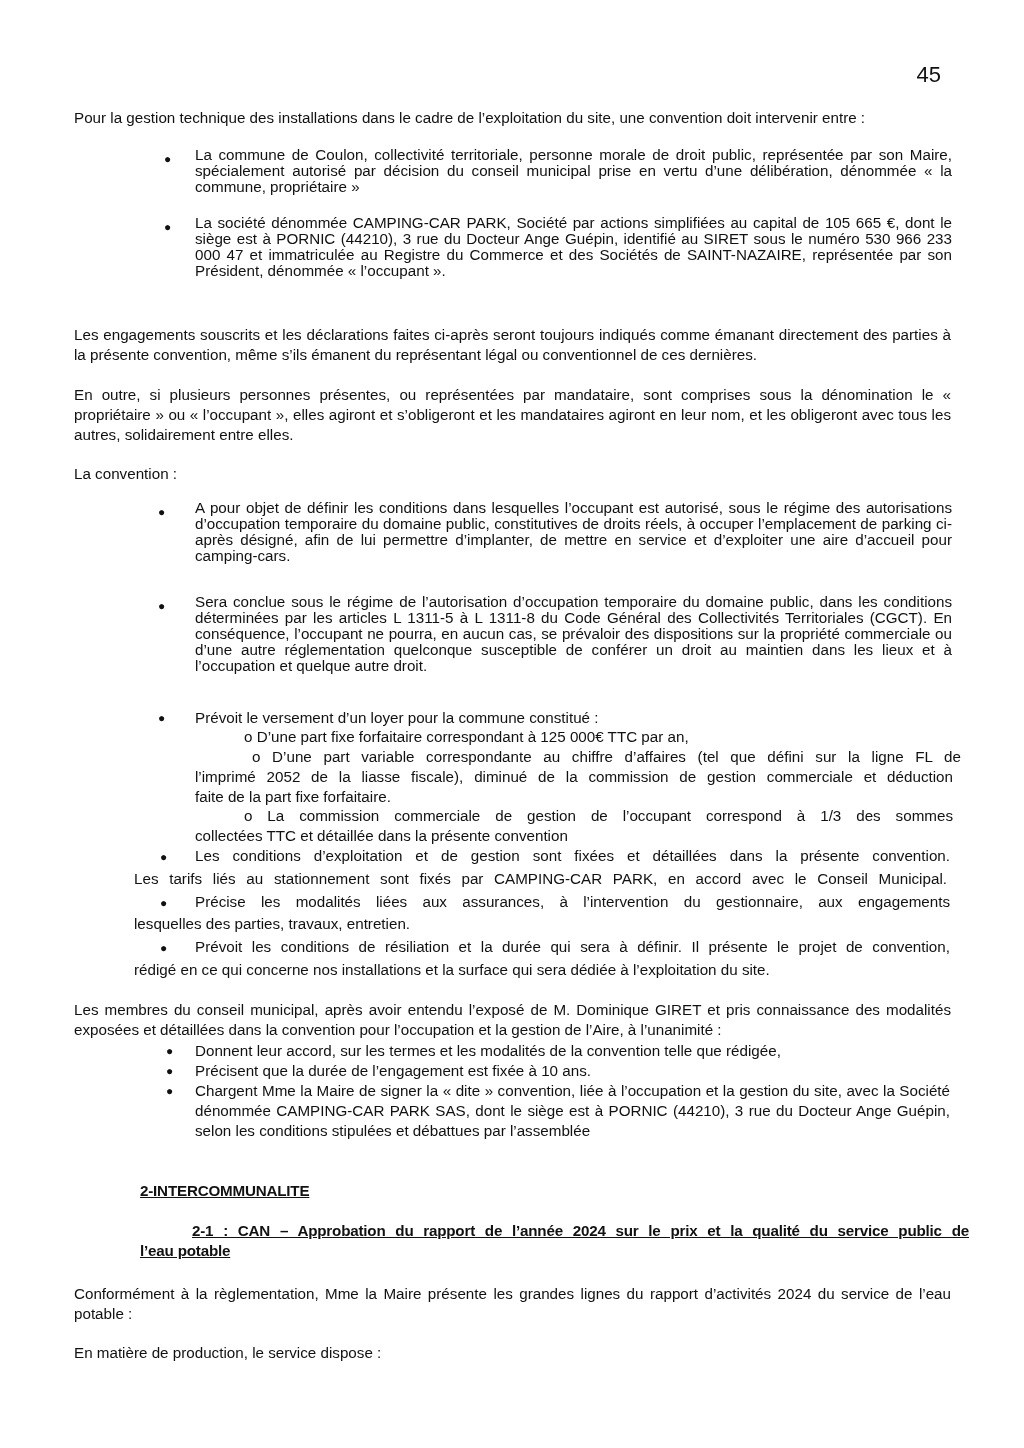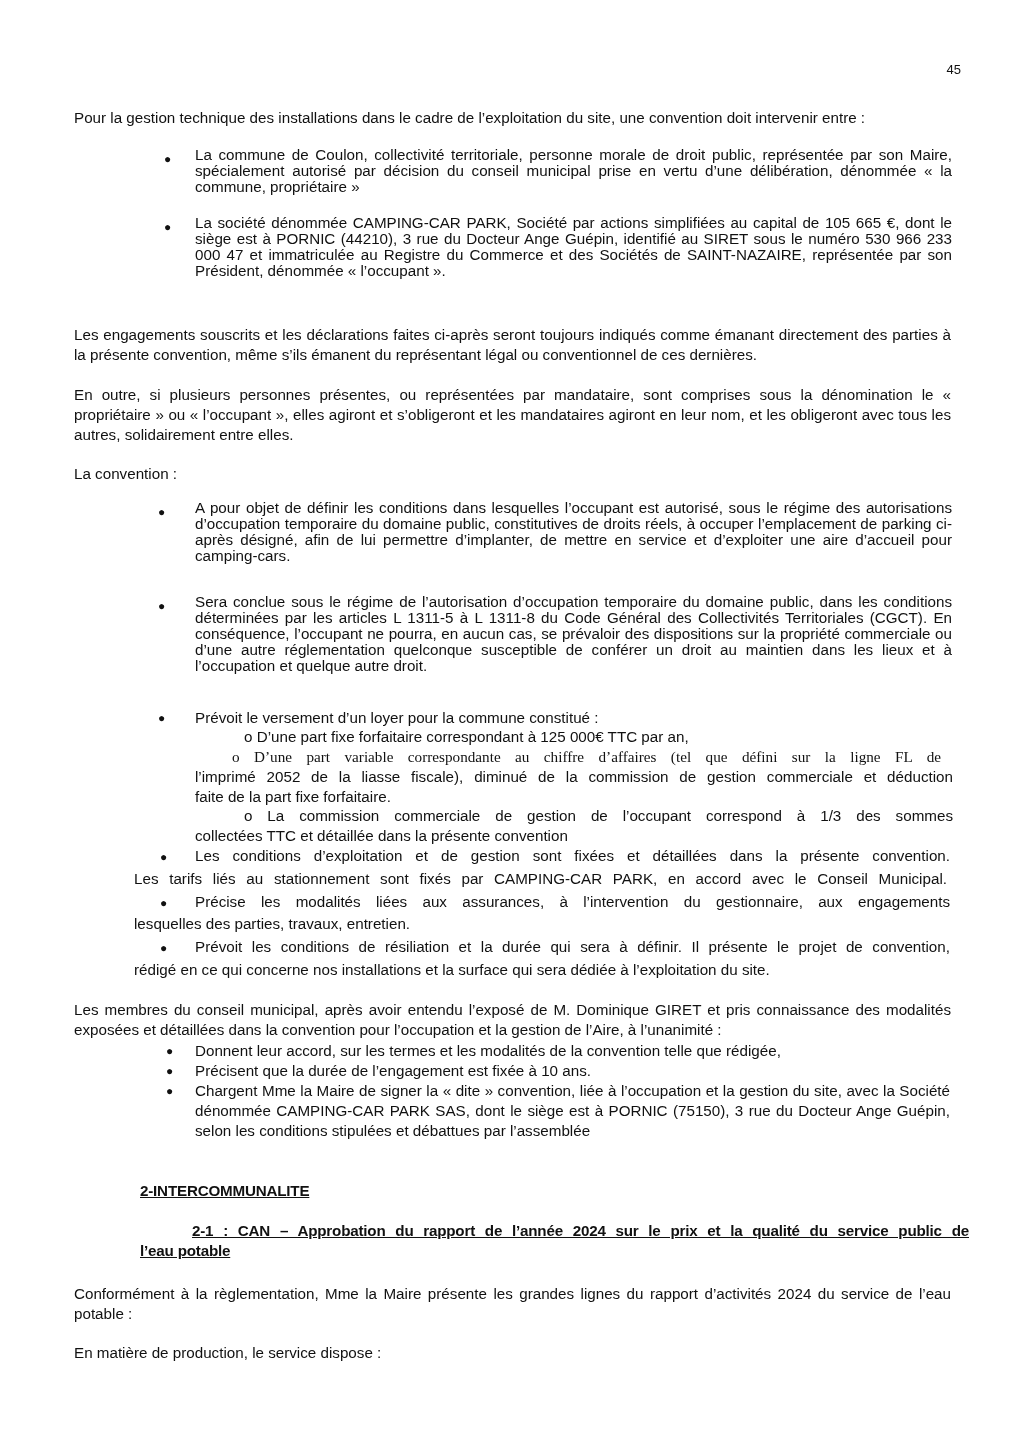--- a/index.html
+++ b/index.html
@@ -1,21 +1,21 @@
 <!DOCTYPE html>
 <html><head>
   <meta charset="utf-8">
   <style>
     html, body { margin: 0; padding: 0; background: #ffffff; }
     body {
       width: 1024px; height: 1448px; position: relative; overflow: hidden;
       font-family: "Liberation Sans", sans-serif; color: #111111;
       font-size: 15.2px;
     }
-    .page-number { position: absolute; top: 62px; right: 63px; font-size: 13px; }
+    .page-number { position: absolute; top: 62px; right: 83px; font-size: 22px; }
     .p { position: absolute; left: 74px; width: 877px; line-height: 20px; text-align: justify; }
     .bl { position: absolute; width: 757px; line-height: 16px; text-align: justify; }
     .bullet { position: absolute; font-size: 12px; }
     .line { position: absolute; line-height: 20px; white-space: nowrap; }
     .h { position: absolute; font-weight: bold; text-decoration: underline; letter-spacing: -0.2px; margin-left: 18px; }
     .justify-last { text-align-last: justify; }
   </style>
 </head>
 <body>
 
@@ -37,21 +37,21 @@
 
   <span class="bullet" style="left:158px; top:505px;">●</span>
   <div class="bl" style="left:195px; top:500px;">A pour objet de définir les conditions dans lesquelles l’occupant est autorisé, sous le régime des autorisations d’occupation temporaire du domaine public, constitutives de droits réels, à occuper l’emplacement de parking ci-après désigné, afin de lui permettre d’implanter, de mettre en service et d’exploiter une aire d’accueil pour camping-cars.</div>
 
   <span class="bullet" style="left:158px; top:599px;">●</span>
   <div class="bl" style="left:195px; top:594px;">Sera conclue sous le régime de l’autorisation d’occupation temporaire du domaine public, dans les conditions déterminées par les articles L 1311-5 à L 1311-8 du Code Général des Collectivités Territoriales (CGCT). En conséquence, l’occupant ne pourra, en aucun cas, se prévaloir des dispositions sur la propriété commerciale ou d’une autre réglementation quelconque susceptible de conférer un droit au maintien dans les lieux et à l’occupation et quelque autre droit.</div>
 
   <span class="bullet" style="left:158px; top:711px;">●</span>
   <div class="line" style="left:195px; top:708px;">Prévoit le versement d’un loyer pour la commune constitué :</div>
   <div class="line" style="left:244px; top:727px;">o D’une part fixe forfaitaire correspondant à 125 000€ TTC par an,</div>
-  <div class="line justify-last" style="left:232px; top:747px; width:709px; white-space:normal;font-family:Liberation Serif, serif;">o D’une part variable correspondante au chiffre d’affaires (tel que défini sur la ligne FL de</div>
+  <div class="line justify-last" style="left:252px; top:747px; width:709px; white-space:normal;">o D’une part variable correspondante au chiffre d’affaires (tel que défini sur la ligne FL de</div>
   <div class="line justify-last" style="left:195px; top:767px; width:758px; white-space:normal;">l’imprimé 2052 de la liasse fiscale), diminué de la commission de gestion commerciale et déduction</div>
   <div class="line" style="left:195px; top:787px;">faite de la part fixe forfaitaire.</div>
   <div class="line justify-last" style="left:244px; top:806px; width:709px; white-space:normal;">o La commission commerciale de gestion de l’occupant correspond à 1/3 des sommes</div>
   <div class="line" style="left:195px; top:826px;">collectées TTC et détaillée dans la présente convention</div>
 
   <span class="bullet" style="left:160px; top:850px;">●</span>
   <div class="line justify-last" style="left:195px; top:846px; width:755px; white-space:normal;">Les conditions d’exploitation et de gestion sont fixées et détaillées dans la présente convention.</div>
   <div class="line justify-last" style="left:134px; top:869px; width:813px; white-space:normal;">Les tarifs liés au stationnement sont fixés par CAMPING-CAR PARK, en accord avec le Conseil Municipal.</div>
 
   <span class="bullet" style="left:160px; top:896px;">●</span>
@@ -62,21 +62,21 @@
   <div class="line justify-last" style="left:195px; top:937px; width:755px; white-space:normal;">Prévoit les conditions de résiliation et la durée qui sera à définir. Il présente le projet de convention,</div>
   <div class="line" style="left:134px; top:960px;">rédigé en ce qui concerne nos installations et la surface qui sera dédiée à l’exploitation du site.</div>
 
   <div class="p" style="top:1000px;">Les membres du conseil municipal, après avoir entendu l’exposé de M. Dominique GIRET et pris connaissance des modalités exposées et détaillées dans la convention pour l’occupation et la gestion de l’Aire, à l’unanimité :</div>
 
   <span class="bullet" style="left:166px; top:1044px;">●</span>
   <div class="line" style="left:195px; top:1041px;">Donnent leur accord, sur les termes et les modalités de la convention telle que rédigée,</div>
   <span class="bullet" style="left:166px; top:1064px;">●</span>
   <div class="line" style="left:195px; top:1061px;">Précisent que la durée de l’engagement est fixée à 10 ans.</div>
   <span class="bullet" style="left:166px; top:1084px;">●</span>
-  <div class="p" style="left:195px; top:1081px; width:755px;">Chargent Mme la Maire de signer la « dite » convention, liée à l’occupation et la gestion du site, avec la Société dénommée CAMPING-CAR PARK SAS, dont le siège est à PORNIC (75150), 3 rue du Docteur Ange Guépin, selon les conditions stipulées et débattues par l’assemblée</div>
+  <div class="p" style="left:195px; top:1081px; width:755px;">Chargent Mme la Maire de signer la « dite » convention, liée à l’occupation et la gestion du site, avec la Société dénommée CAMPING-CAR PARK SAS, dont le siège est à PORNIC (44210), 3 rue du Docteur Ange Guépin, selon les conditions stipulées et débattues par l’assemblée</div>
 
   <div class="h" style="left:122px; top:1182px;">2-INTERCOMMUNALITE</div>
   <div class="h" style="left:174px; top:1222px; width:777px; text-align:justify; text-align-last:justify;">2-1 : CAN – Approbation du rapport de l’année 2024 sur le prix et la qualité du service public de</div>
   <div class="h" style="left:122px; top:1242px;">l’eau potable</div>
 
   <div class="p" style="top:1284px;">Conformément à la règlementation, Mme la Maire présente les grandes lignes du rapport d’activités 2024 du service de l’eau potable :</div>
   <div class="p" style="top:1343px;">En matière de production, le service dispose :</div>
 
   <span class="bullet" style="left:133px; top:1334px; top:1334px;"></span>
   <span class="bullet" style="left:133px; top:1335px;"></span>

